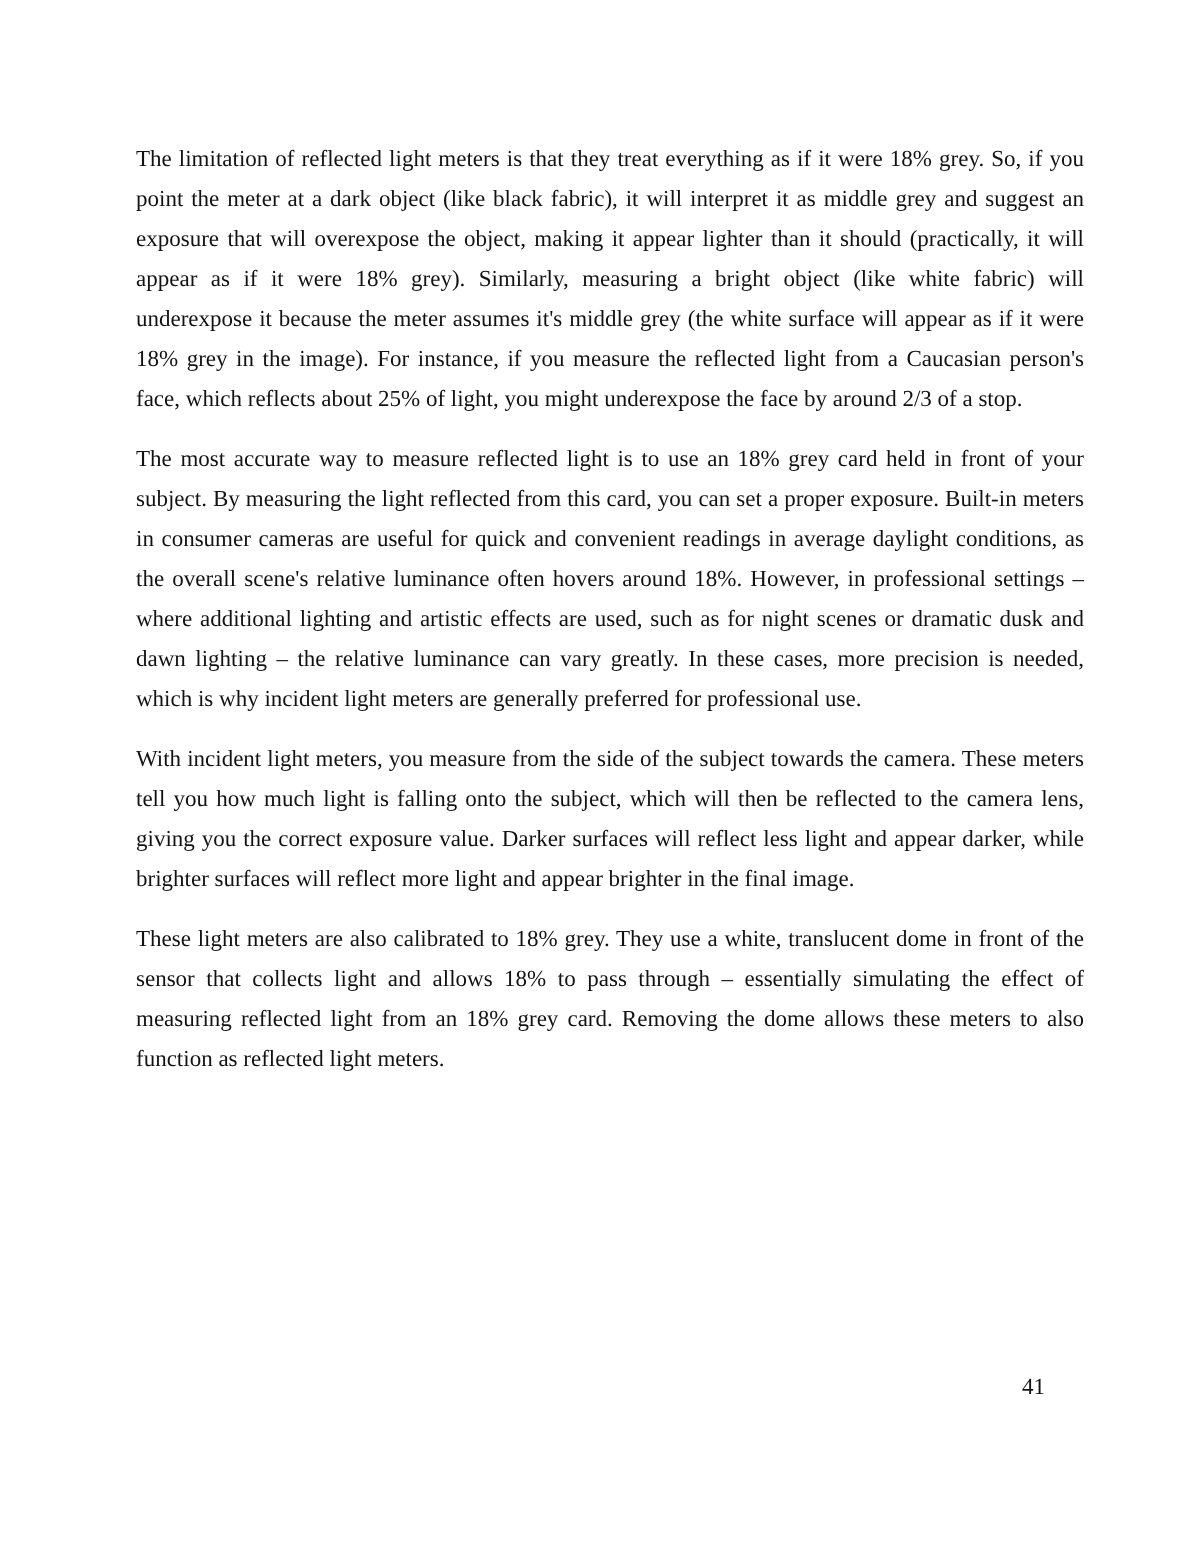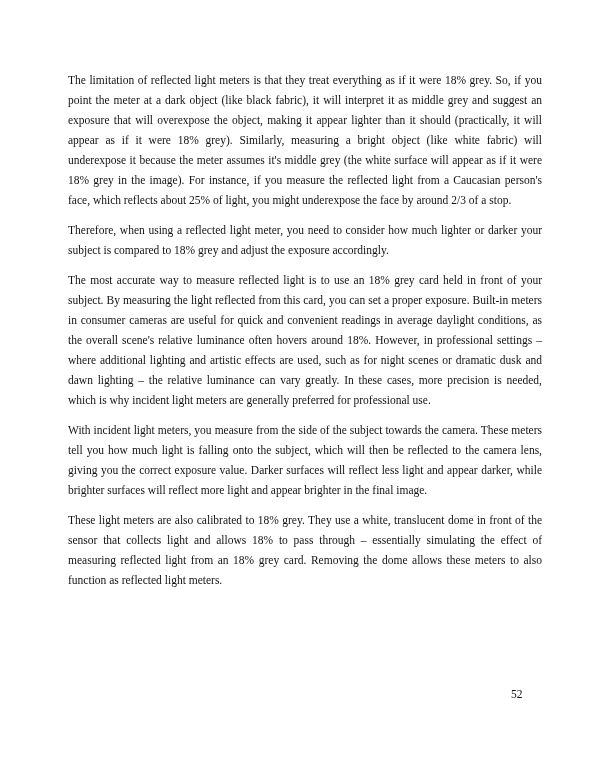--- a/index.html
+++ b/index.html
@@ -38,19 +38,18 @@
     line-height: 14px;
     color: #121212;
   }
 </style>
 </head>
 <body>
 
 <div class="page">
   <div class="content">
     <p>The limitation of reflected light meters is that they treat everything as if it were 18% grey. So, if you point the meter at a dark object (like black fabric), it will interpret it as middle grey and suggest an exposure that will overexpose the object, making it appear lighter than it should (practically, it will appear as if it were 18% grey). Similarly, measuring a bright object (like white fabric) will underexpose it because the meter assumes it's middle grey (the white surface will appear as if it were 18% grey in the image). For instance, if you measure the reflected light from a Caucasian person's face, which reflects about 25% of light, you might underexpose the face by around 2/3 of a stop.</p>
-    <p>Therefore, when using a reflected light meter, you need to consider how much lighter or darker your subject is compared to 18% grey and adjust the exposure accordingly.</p>
     <p>The most accurate way to measure reflected light is to use an 18% grey card held in front of your subject. By measuring the light reflected from this card, you can set a proper exposure. Built-in meters in consumer cameras are useful for quick and convenient readings in average daylight conditions, as the overall scene's relative luminance often hovers around 18%. However, in professional settings – where additional lighting and artistic effects are used, such as for night scenes or dramatic dusk and dawn lighting – the relative luminance can vary greatly. In these cases, more precision is needed, which is why incident light meters are generally preferred for professional use.</p>
     <p>With incident light meters, you measure from the side of the subject towards the camera. These meters tell you how much light is falling onto the subject, which will then be reflected to the camera lens, giving you the correct exposure value. Darker surfaces will reflect less light and appear darker, while brighter surfaces will reflect more light and appear brighter in the final image.</p>
     <p>These light meters are also calibrated to 18% grey. They use a white, translucent dome in front of the sensor that collects light and allows 18% to pass through – essentially simulating the effect of measuring reflected light from an 18% grey card. Removing the dome allows these meters to also function as reflected light meters.</p>
   </div>
-  <div class="page-number">52</div>
+  <div class="page-number">41</div>
 </div>
 
 </body></html>

